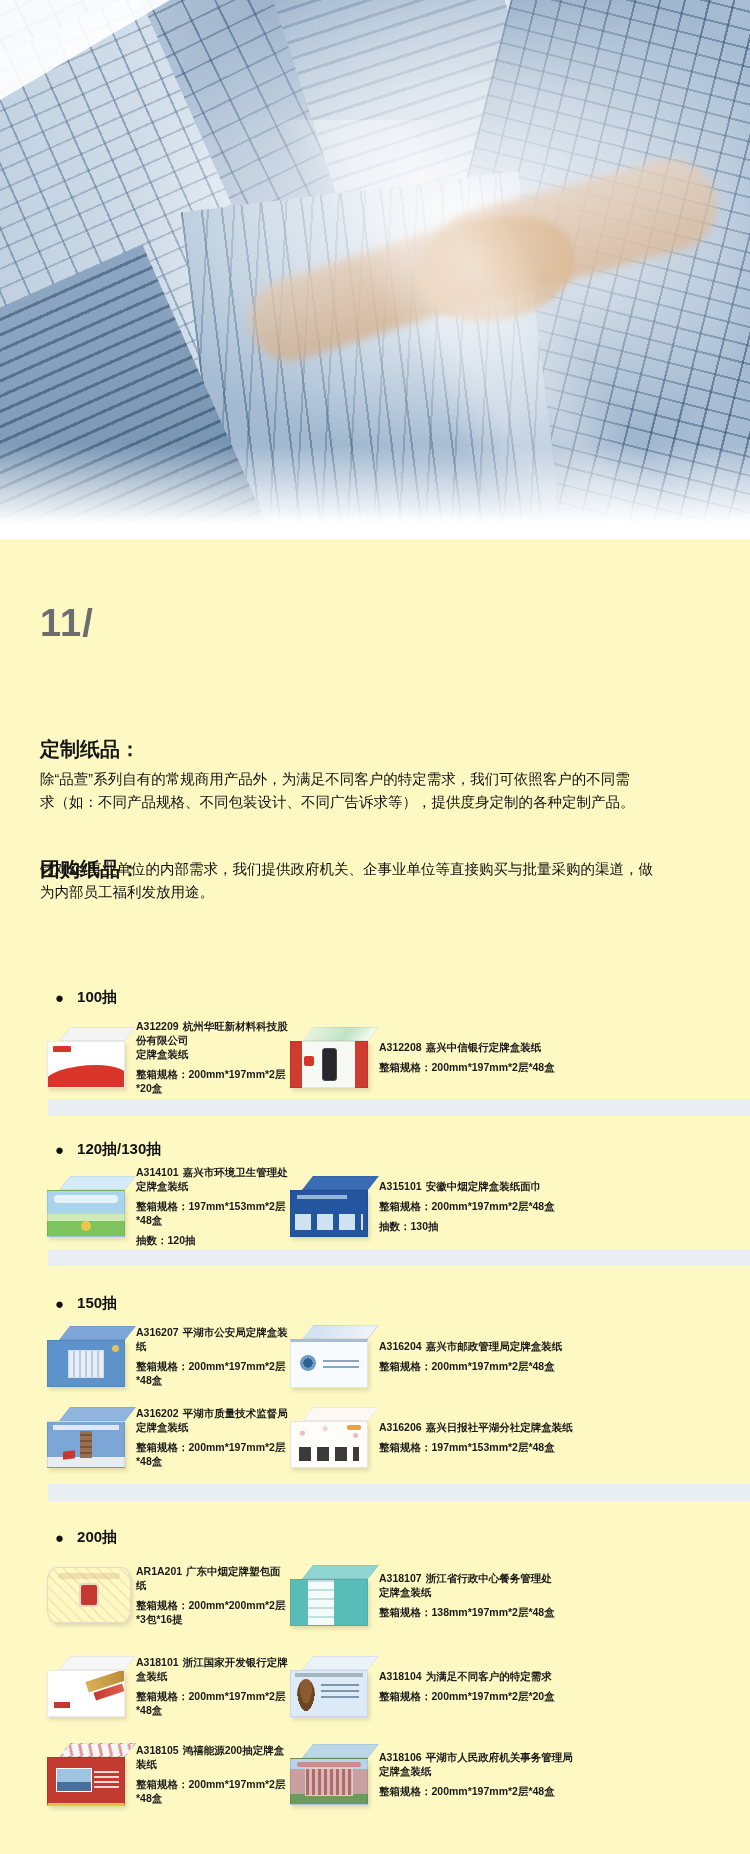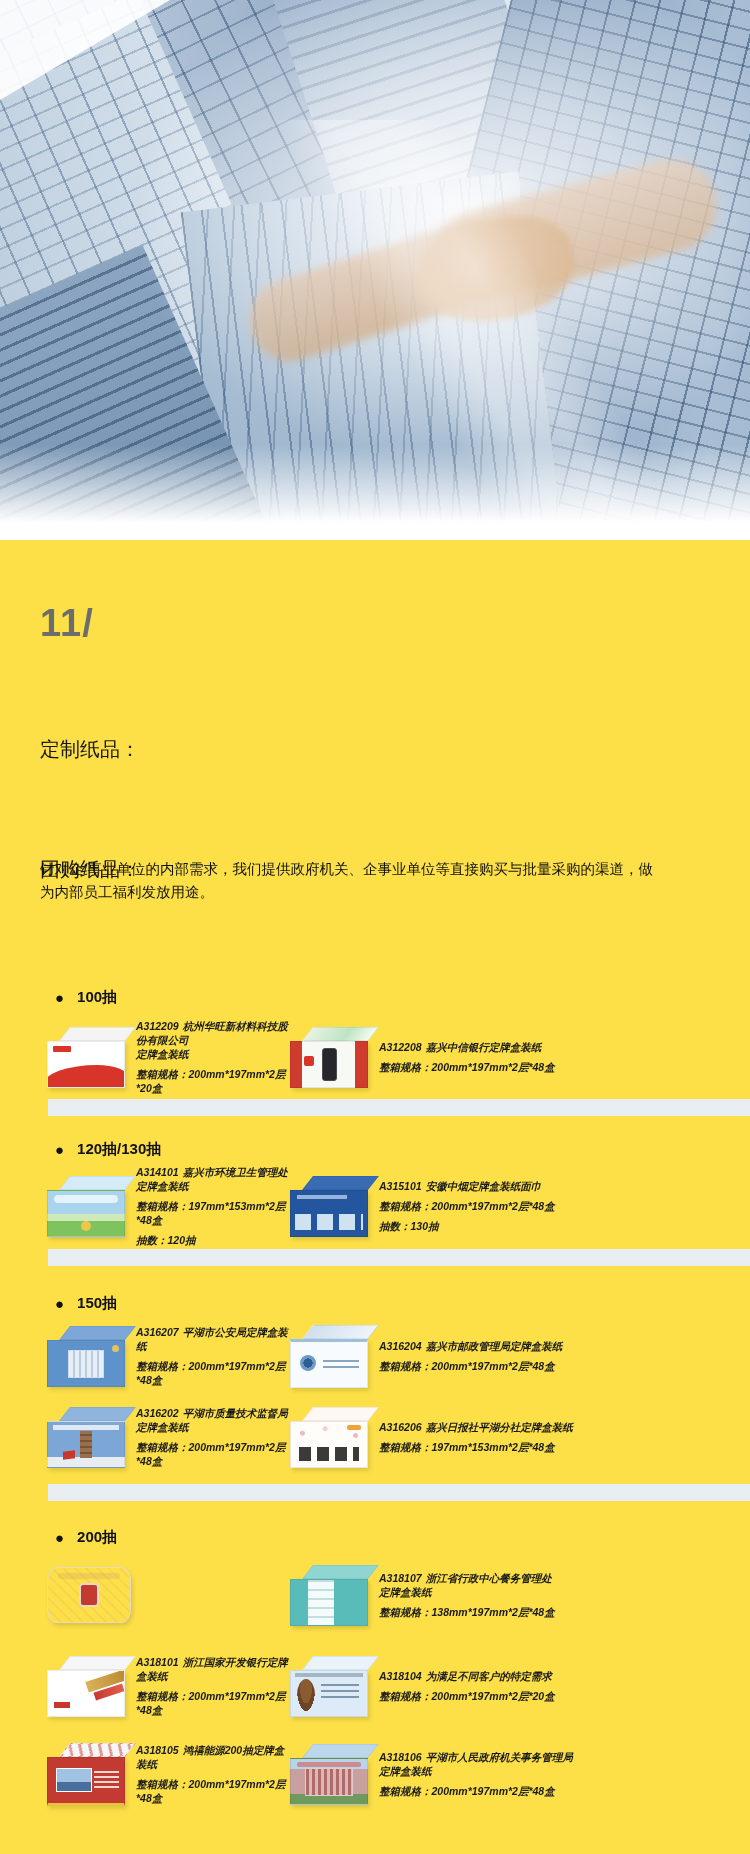--- a/index.html
+++ b/index.html
@@ -1,16 +1,16 @@
 <!DOCTYPE html>
 <html><head>
 <meta charset="utf-8">
 <style>
   html,body{margin:0;padding:0;background:#ffffff;}
-  .page{position:relative;width:750px;height:1854px;background:#fde047;overflow:hidden;
+  .page{position:relative;width:750px;height:1854px;background:#fef9c3;overflow:hidden;
         font-family:"Liberation Sans","DejaVu Sans",sans-serif;color:#1a1a1a;}
 
   
   .hero{position:absolute;top:0;left:0;width:750px;height:540px;overflow:hidden;
         background:linear-gradient(165deg,#cdd9e6 0%,#e3ebf3 40%,#d8e2ec 70%,#eef2f7 100%);}
   .b{position:absolute;}
   .b1{left:-160px;top:-120px;width:520px;height:640px;transform:rotate(-26deg);
       background:repeating-linear-gradient(90deg,rgba(52,82,118,.50) 0 2px,transparent 2px 30px),
                  repeating-linear-gradient(0deg,rgba(52,82,118,.38) 0 2px,transparent 2px 22px),
                  linear-gradient(105deg,#93abc6 0%,#bcccdd 50%,#8aa3c0 100%);}
@@ -44,41 +44,41 @@
         background:radial-gradient(circle at 40% 40%,#eed7c0,#d9b48c);opacity:.8;filter:blur(3px);}
   .wedge{left:0;top:0;width:180px;height:105px;
         background:#fff;clip-path:polygon(0 0,170px 0,0 100px);opacity:.9;}
   .fade{left:0;right:0;bottom:0;height:95px;
         background:linear-gradient(180deg,rgba(255,255,255,0),#ffffff 82%);}
 
   
   .secnum{position:absolute;left:40px;top:602px;font-size:38px;font-weight:bold;color:#6b6d6f;letter-spacing:1px;}
   .sectitle{position:absolute;left:38px;top:650px;font-size:41px;color:#7a7c7e;letter-spacing:2px;}
 
-  .ihead{position:absolute;left:40px;font-size:20px;font-weight:normal;color:#161616;}
+  .ihead{position:absolute;left:40px;font-size:20px;font-weight:bold;color:#161616;}
   .ibody{position:absolute;left:40px;width:700px;font-size:14.5px;line-height:23px;color:#111;
          white-space:pre-line;}
   .ihead1{top:736px;} .ibody1{top:768px;}
   .ihead2{top:826px;margin-top:30px;} .ibody2{top:858px;}
 
   
   .badge{position:absolute;left:492px;top:923px;width:258px;height:54px;background:#94b0ca;
          display:flex;align-items:center;justify-content:center;
          color:#fff;font-size:24px;letter-spacing:12px;text-indent:12px;}
 
   
   .shead{position:absolute;left:55px;display:flex;align-items:center;color:#111;}
   .shead .dot{font-size:15px;margin-right:13px;}
   .shead .lbl{font-size:15px;font-weight:bold;}
   .sh1{top:988px;} .sh2{top:1140px;} .sh3{top:1294px;} .sh4{top:1528px;}
 
   .band{position:absolute;left:48px;right:0;height:17px;background:#e9eef3;}
   .bd1{top:1099px;} .bd2{top:1249px;} .bd3{top:1484px;}
 
-  .prow{position:absolute;left:0;width:750px;font-style:italic;}
+  .prow{position:absolute;left:0;width:750px;}
   .r1{top:1018px;height:78px;} .r2{top:1170px;height:72px;}
   .r3a{top:1322px;height:68px;} .r3b{top:1403px;height:68px;}
   .r4a{top:1555px;height:80px;} .r4b{top:1652px;height:68px;} .r4c{top:1740px;height:68px;}
   .pe{position:absolute;top:0;height:100%;display:flex;align-items:center;}
   .pe.l{left:45px;width:243px;}
   .pe.r{left:288px;width:455px;}
   .boxwrap{flex:none;width:82px;display:flex;justify-content:center;}
   .pinfo{flex:none;margin-left:9px;}
   .pe.l .pinfo{width:152px;}
   .pe.r .pinfo{width:250px;}
@@ -206,20 +206,22 @@
     <div class="b arm2"></div>
     <div class="b clasp"></div>
     <div class="b beam"></div>
     <div class="b wedge"></div>
     <div class="b fade"></div>
   </div>
 
   <div class="secnum">11/</div>
 
   <div class="ihead ihead1">定制纸品：</div>
+  <div class="ibody ibody1">除“品萱”系列自有的常规商用产品外，为满足不同客户的特定需求，我们可依照客户的不同需
+求（如：不同产品规格、不同包装设计、不同广告诉求等），提供度身定制的各种定制产品。</div>
   <div class="ihead ihead2">团购纸品：</div>
   <div class="ibody ibody2">针对企/事业单位的内部需求，我们提供政府机关、企事业单位等直接购买与批量采购的渠道，做
 为内部员工福利发放用途。</div>
 
 
   <div class="shead sh1">
     <span class="dot">●</span>
     <span class="lbl">100抽</span>
   </div>
   <div class="shead sh2">
@@ -404,20 +406,28 @@
 
   <div class="prow r4a">
     <div class="pe l">
       <div class="boxwrap">
         <div class="box3d p9">
             <i class="bf">
               <i class="deco"></i>
             </i>
           </div>
       </div>
+      <div class="pinfo">
+        <div class="ptitle">
+          <span class="pcode">AR1A201</span><span class="pname">广东中烟定牌塑包面纸</span>
+        </div>
+        <div class="pline">
+          <span>整箱规格：</span><span>200mm*200mm*2层*3包*16提</span>
+        </div>
+      </div>
     </div>
     <div class="pe r">
       <div class="boxwrap">
         <div class="box3d p10">
             <i class="bt"></i>
             <i class="bf">
               <i class="deco"></i>
             </i>
           </div>
       </div>

